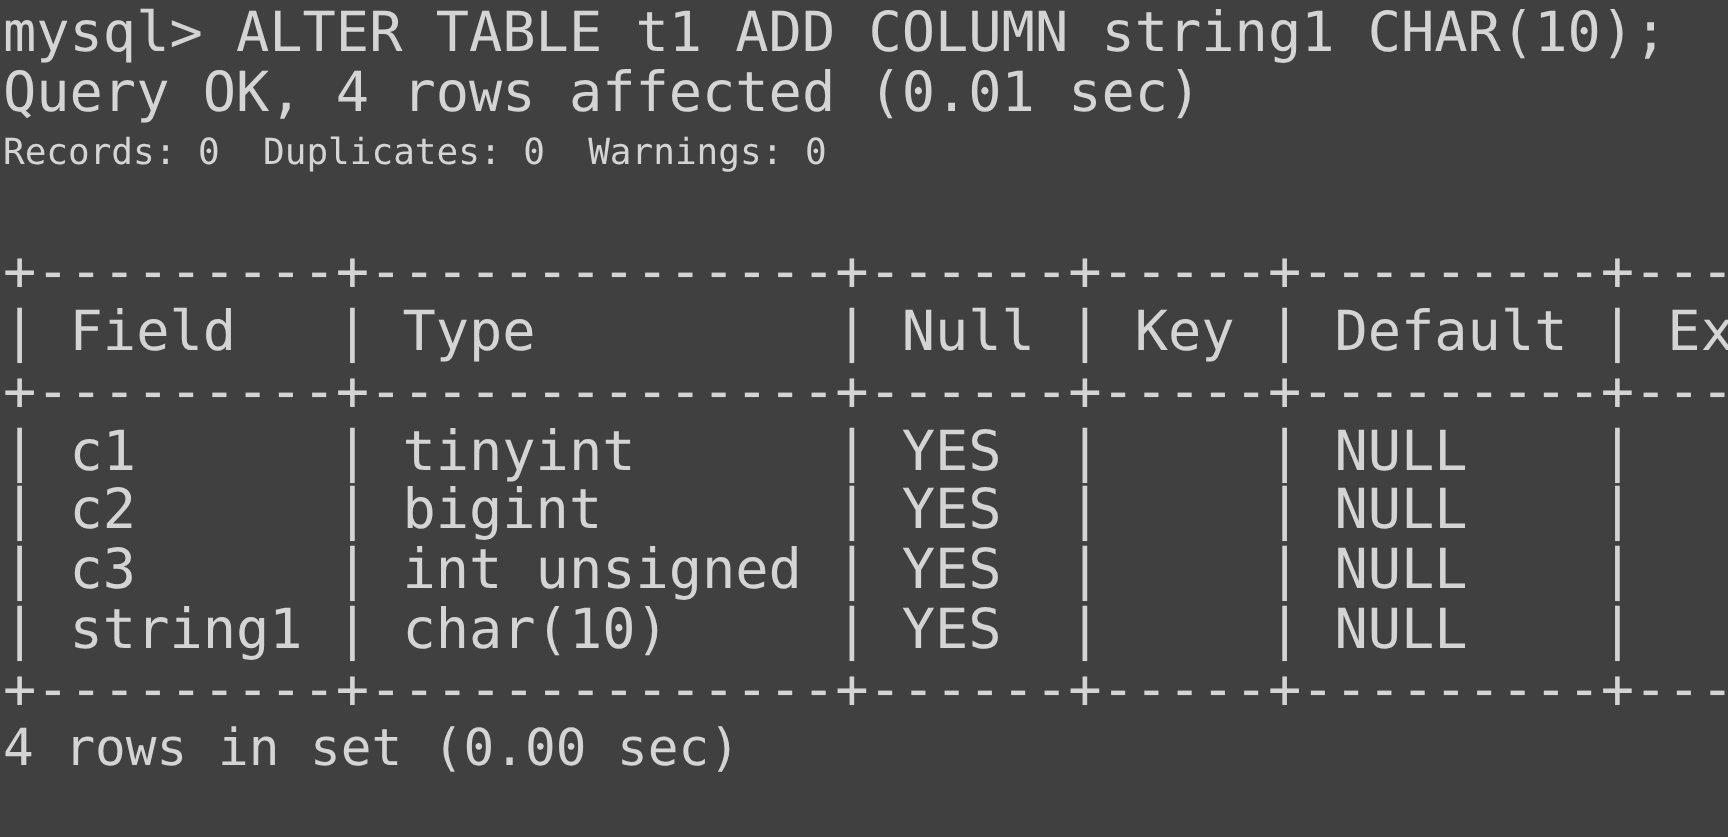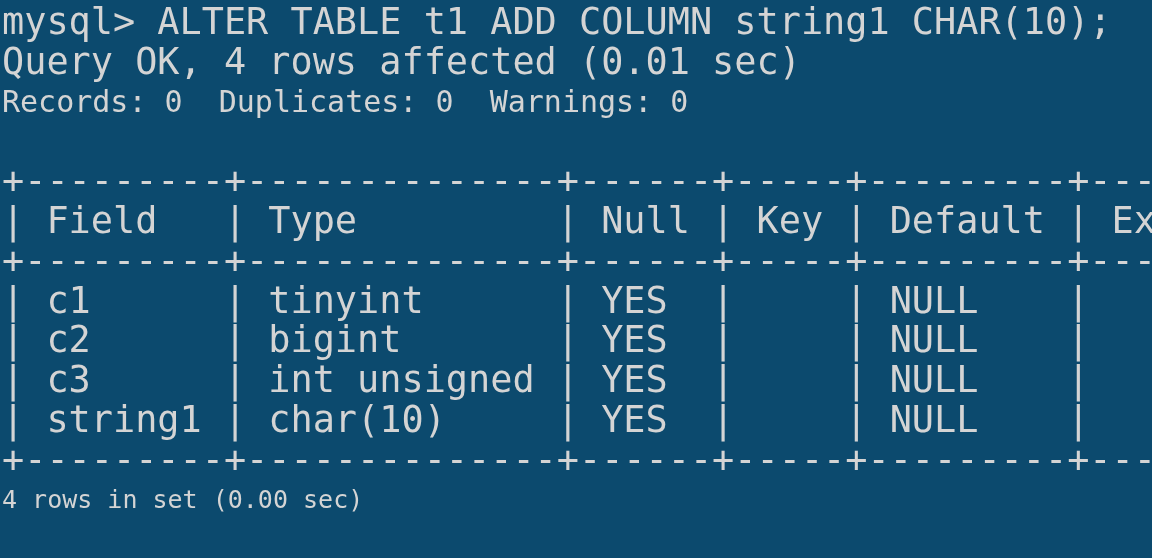--- a/index.html
+++ b/index.html
@@ -3,21 +3,21 @@
 <meta charset="utf-8">
 <style>
   html, body {
     margin: 0;
     padding: 0;
     background: #0d0d0d;
   }
   #terminal {
     width: 1152px;
     height: 558px;
-    background: #0c4a6e;
+    background: #404040;
     overflow: hidden;
     position: relative;
     box-sizing: border-box;
     padding: 2px 12px 0 2px;
   }
   .term-line {
     font-family: "DejaVu Sans Mono", "Liberation Mono", monospace;
     font-size: 33.3px;
     line-height: 39.8px;
     height: 39.8px;
@@ -30,24 +30,24 @@
   .term-line.blank {
     color: transparent;
   }
 </style>
 </head>
 <body>
 
 <div id="terminal">
   <div class="term-line" style="font-size: 36.8771px;">mysql&gt; ALTER TABLE t1 ADD COLUMN string1 CHAR(10);</div>
   <div class="term-line" style="font-size: 36.8771px;">Query OK, 4 rows affected (0.01 sec)</div>
-  <div class="term-line" style="font-size: 30px;">Records: 0  Duplicates: 0  Warnings: 0</div>
+  <div class="term-line" style="font-size: 24px;">Records: 0  Duplicates: 0  Warnings: 0</div>
   <div class="term-line blank" style="font-size: 36.8771px;"></div>
   <div class="term-line" style="font-size: 36.8771px;">+---------+--------------+------+-----+---------+-------+</div>
   <div class="term-line" style="font-size: 36.8771px;">| Field   | Type         | Null | Key | Default | Extra |</div>
   <div class="term-line" style="font-size: 36.8771px;">+---------+--------------+------+-----+---------+-------+</div>
   <div class="term-line" style="font-size: 36.8771px;">| c1      | tinyint      | YES  |     | NULL    |       |</div>
   <div class="term-line" style="font-size: 36.8771px;">| c2      | bigint       | YES  |     | NULL    |       |</div>
   <div class="term-line" style="font-size: 36.8771px;">| c3      | int unsigned | YES  |     | NULL    |       |</div>
   <div class="term-line" style="font-size: 36.8771px;">| string1 | char(10)     | YES  |     | NULL    |       |</div>
   <div class="term-line" style="font-size: 36.8771px;">+---------+--------------+------+-----+---------+-------+</div>
-  <div class="term-line" style="font-size: 25px;">4 rows in set (0.00 sec)</div>
+  <div class="term-line" style="font-size: 34px;">4 rows in set (0.00 sec)</div>
 </div>
 
 </body></html>

